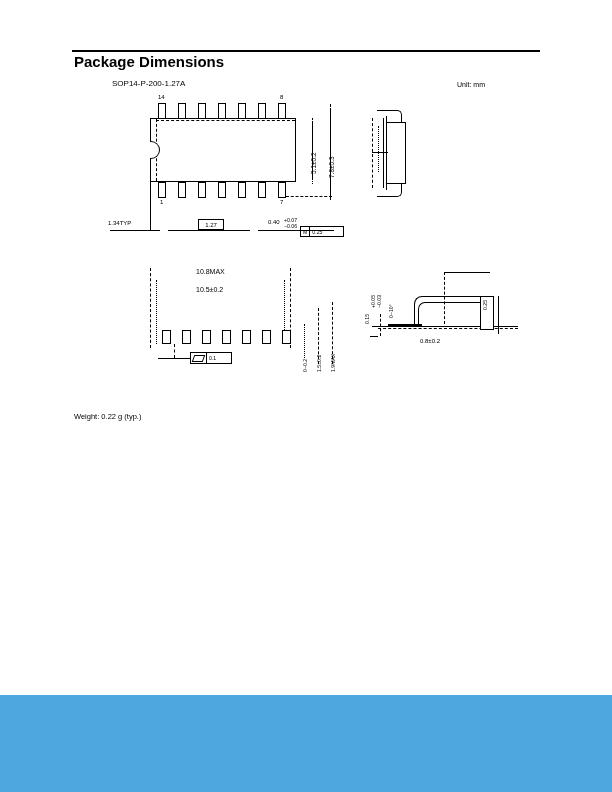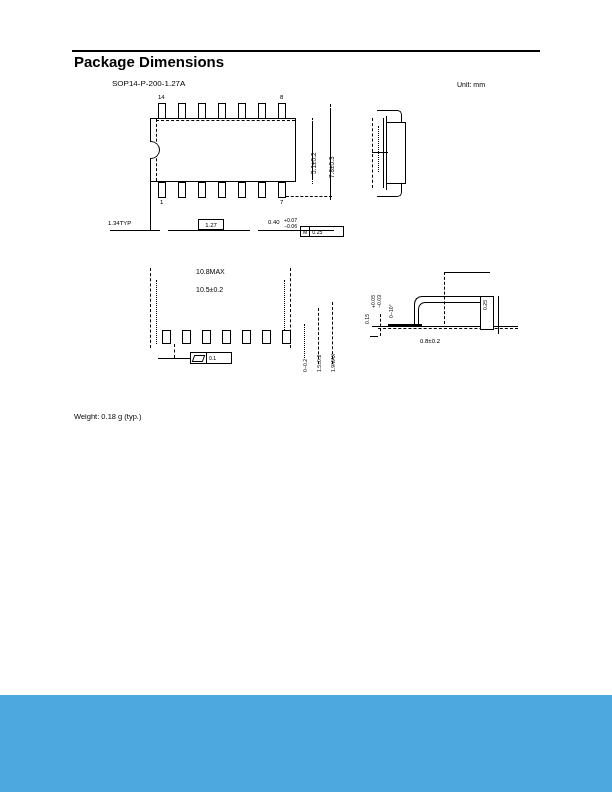--- a/index.html
+++ b/index.html
@@ -351,21 +351,21 @@
       <div class="lbl sm" style="left:62px; top:70px;">0.8±0.2</div>
 
       <div class="ln vl" style="left:140px; top:28px; height:38px;"></div>
       <div class="box" style="left:122px; top:28px; width:14px; height:34px; display:flex; align-items:center; justify-content:center; background:#fff;">
         <span class="vlbl xs" style="position:static; transform:rotate(-90deg); white-space:nowrap;">0.25</span>
       </div>
     </div>
 
   </div>
 
-  <div id="weight">Weight: 0.18 g (typ.)</div>
+  <div id="weight">Weight: 0.22 g (typ.)</div>
 
   <div id="footer-rule"></div>
   <div id="page-num">6</div>
   <div id="doc-date">2005-12-18</div>
 
   <div id="watermark-band"></div>
 
 </div>
 
 </body></html>

